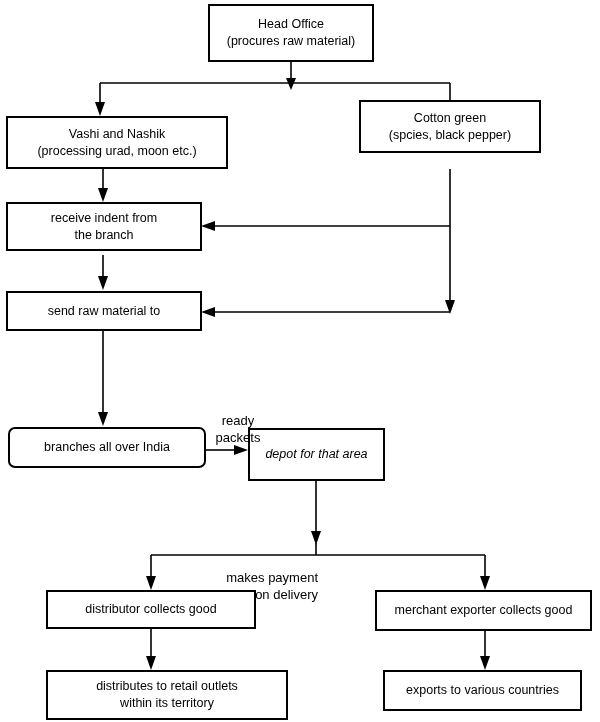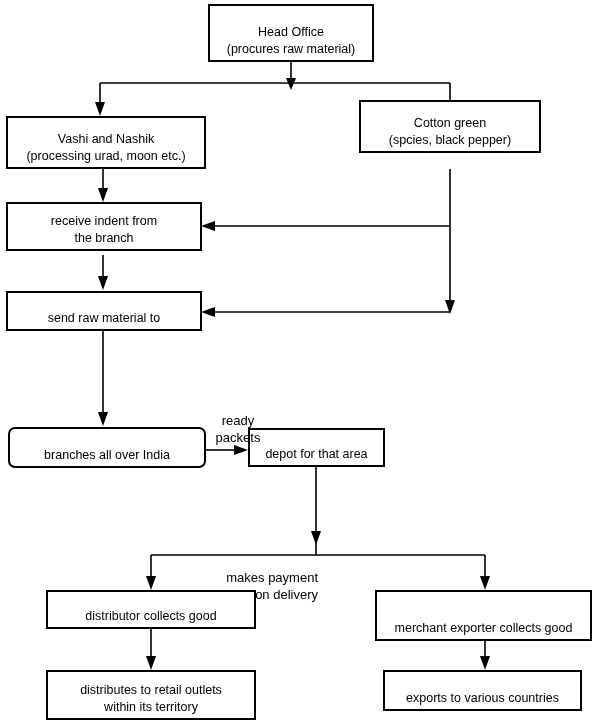--- a/index.html
+++ b/index.html
@@ -18,21 +18,21 @@
     height: 722px;
     background: #ffffff;
     overflow: hidden;
   }
   .node {
     position: absolute;
     box-sizing: border-box;
     border: 2px solid #000000;
     background: #ffffff;
     display: flex;
-    align-items: flex-end;
+    align-items: center;
     justify-content: center;
     text-align: center;
     font-size: 12.5px;
     line-height: 1.35;
     color: #000000;
     z-index: 3;
     padding: 2px 6px;
   }
   .node .node-text {
     display: block;
@@ -139,21 +139,21 @@
       <polygon class="head" points="485,670 480,656 490,656"></polygon>
     </g>
 
   </svg>
 
   <div class="node" style="left:208px; top:4px; width:166px; height:58px;">
     <span class="node-text">Head Office
 (procures raw material)</span>
   </div>
 
-  <div class="node" style="left:6px; top:116px; width:200px; height:53px;">
+  <div class="node" style="left:6px; top:116px; width:222px; height:53px;">
     <span class="node-text">Vashi and Nashik
 (processing urad, moon etc.)</span>
   </div>
 
   <div class="node" style="left:359px; top:100px; width:182px; height:53px;">
     <span class="node-text">Cotton green
 (spcies, black pepper)</span>
   </div>
 
   <div class="node" style="left:6px; top:202px; width:196px; height:49px;">
@@ -162,33 +162,33 @@
   </div>
 
   <div class="node" style="left:6px; top:291px; width:196px; height:40px;">
     <span class="node-text">send raw material to</span>
   </div>
 
   <div class="node" style="left:8px; top:427px; width:198px; height:41px;border-radius:7px;">
     <span class="node-text">branches all over India</span>
   </div>
 
-  <div class="node" style="left:248px; top:428px; width:137px; height:39px;">
+  <div class="node" style="left:248px; top:428px; width:137px; height:53px;font-style:italic;">
     <span class="node-text">depot for that area</span>
   </div>
 
   <div class="node" style="left:46px; top:590px; width:210px; height:39px;">
     <span class="node-text">distributor collects good</span>
   </div>
 
-  <div class="node" style="left:375px; top:590px; width:217px; height:51px;">
+  <div class="node" style="left:375px; top:590px; width:217px; height:41px;">
     <span class="node-text">merchant exporter collects good</span>
   </div>
 
-  <div class="node" style="left:46px; top:670px; width:210px; height:50px;">
+  <div class="node" style="left:46px; top:670px; width:242px; height:50px;">
     <span class="node-text">distributes to retail outlets
 within its territory</span>
   </div>
 
   <div class="node" style="left:383px; top:670px; width:199px; height:41px;">
     <span class="node-text">exports to various countries</span>
   </div>
 
   <div class="edge-label" style="left:183px; top:396px; width:110px;">
     <span>ready

